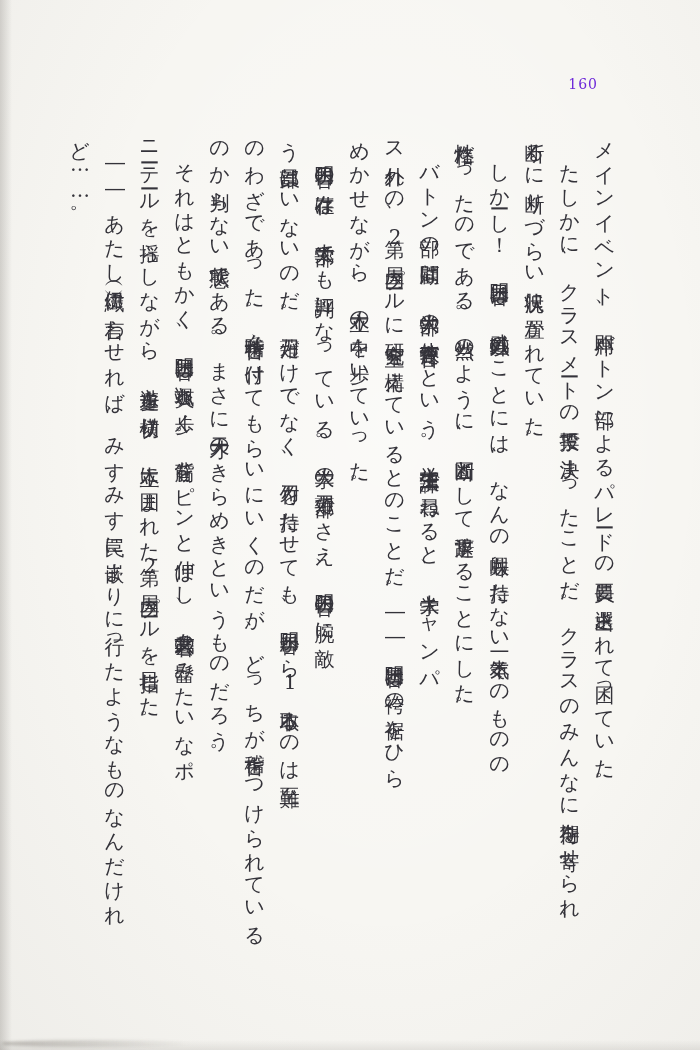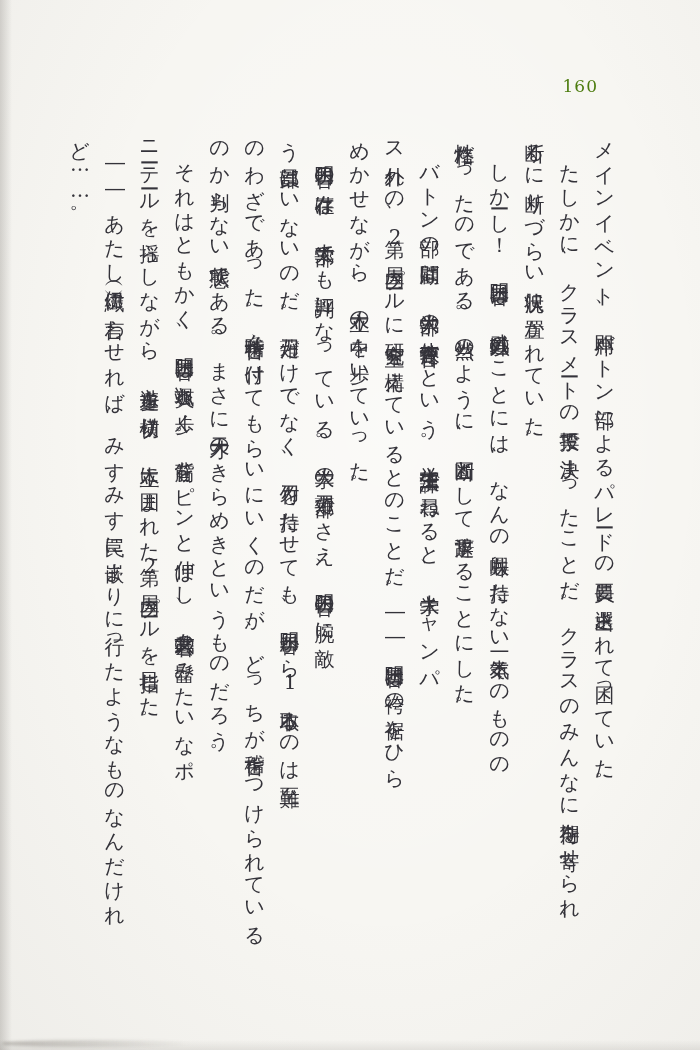--- a/index.html
+++ b/index.html
@@ -38,23 +38,23 @@
     width: 190px; height: 7px;
     background: linear-gradient(to right, rgba(75,68,60,0.30), rgba(75,68,60,0));
     border-radius: 45%;
     filter: blur(1.5px);
     pointer-events: none;
   }
   .page-number {
     position: absolute;
     top: 76px;
     right: 102px;
-    font-size: 17px;
+    font-size: 14px;
     letter-spacing: 1px;
-    color: #4d7c0f;
+    color: #6d28d9;
   }
   .text-block {
     position: absolute;
     top: 128px;
     right: 78px;
     height: 905px;
     writing-mode: vertical-rl;
     text-orientation: upright;
     font-size: 20px;
     line-height: 35px;

